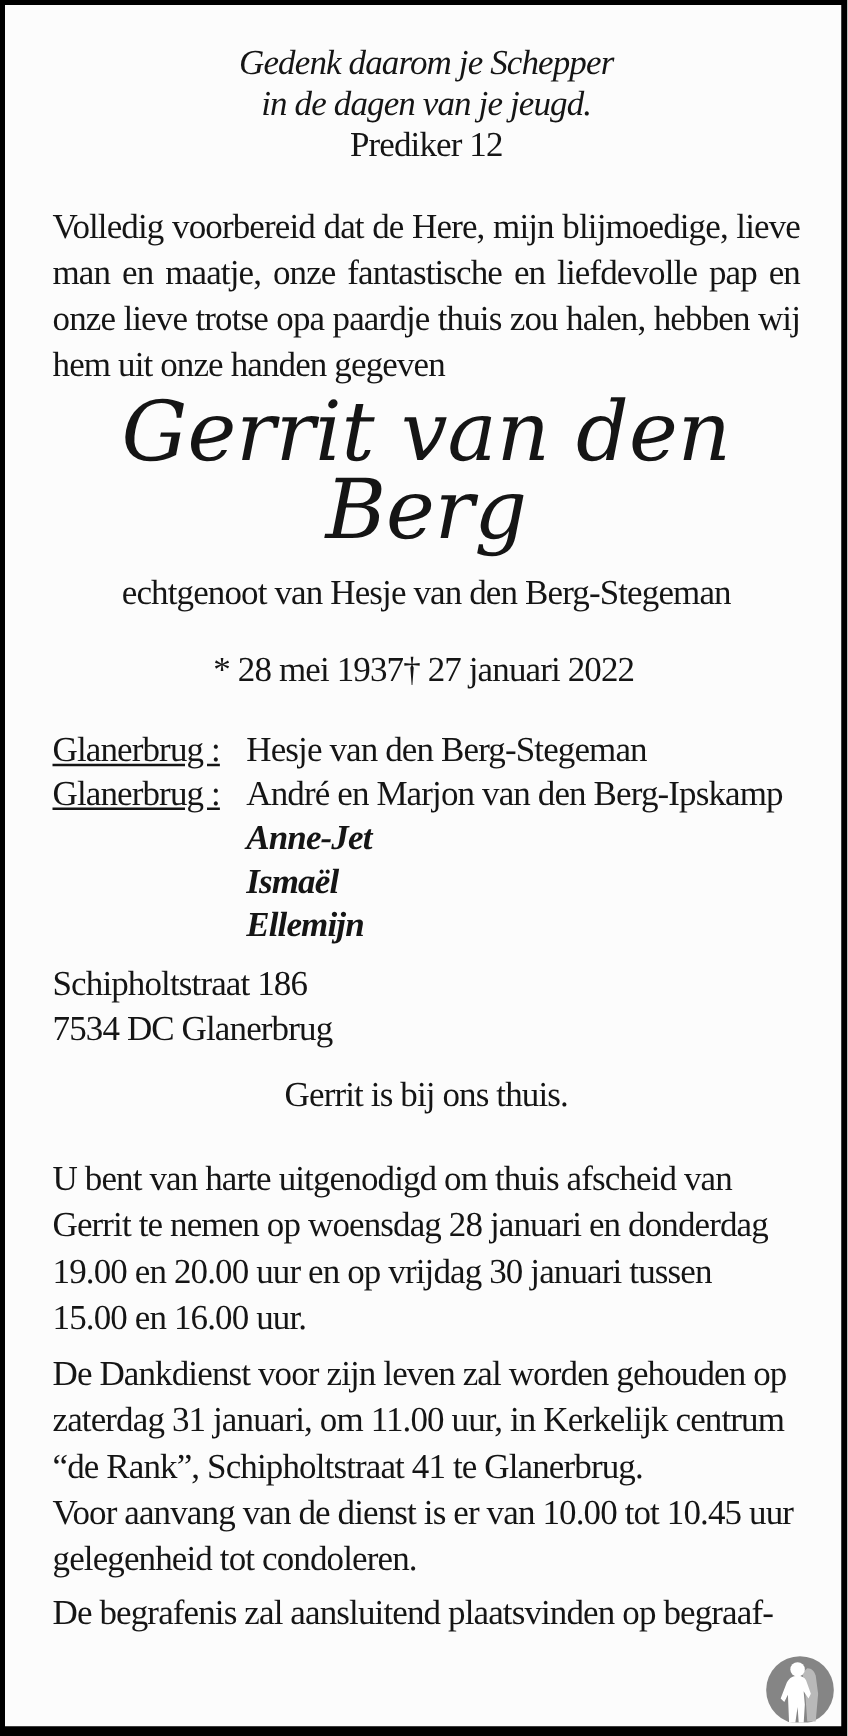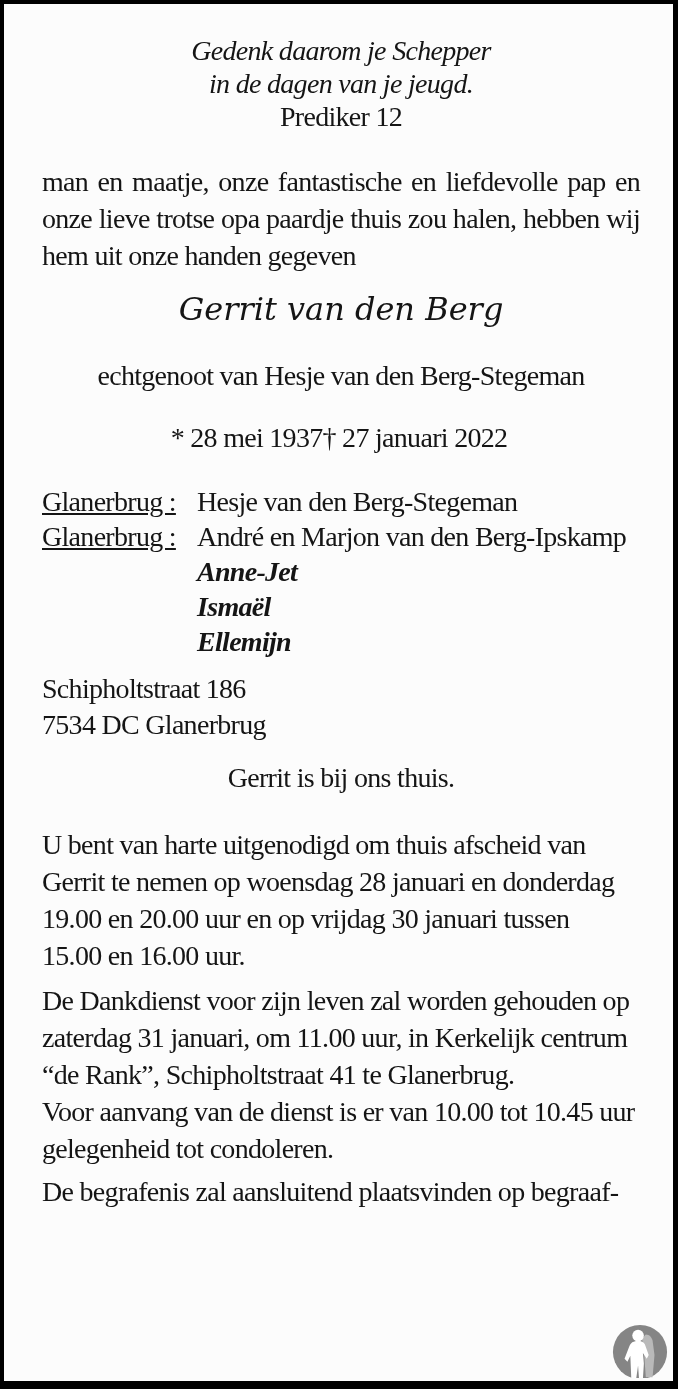--- a/index.html
+++ b/index.html
@@ -32,21 +32,21 @@
   .quote .q{font-style:italic;}
   
   .intro{margin-top:30px;line-height:37px;}
   .intro .jline{text-align:justify;text-align-last:justify;}
   
   .name{
     margin-top:4px;
     text-align:center;
     font-family:"DejaVu Serif", serif;
     font-style:italic;
-    font-size:32px;
+    font-size:66px;
     line-height:62px;
     letter-spacing:0px;
   }
   .relation{margin-top:20px;text-align:center;line-height:32px;}
   .dates{margin-top:30px;display:flex;justify-content:center;line-height:32px;padding-right:4px;}
   
   .family{margin-top:30px;line-height:35px;}
   .frow{display:flex;}
   .place{width:155px;flex:0 0 155px;text-decoration:underline;}
   .fname{flex:1;}
@@ -71,20 +71,21 @@
 
 <div class="page">
 
   <div class="quote">
     <div class="line q">Gedenk daarom je Schepper</div>
     <div class="line q">in de dagen van je jeugd.</div>
     <div class="line">Prediker 12</div>
   </div>
 
   <div class="intro">
+    <div class="line jline">Volledig voorbereid dat de Here, mijn blijmoedige, lieve</div>
     <div class="line jline">man en maatje, onze fantastische en liefdevolle pap en</div>
     <div class="line jline">onze lieve trotse opa paardje thuis zou halen, hebben wij</div>
     <div class="line">hem uit onze handen gegeven</div>
   </div>
 
   <div class="name">Gerrit van den Berg</div>
 
   <div class="relation">echtgenoot van Hesje van den Berg-Stegeman</div>
 
   <div class="dates">

